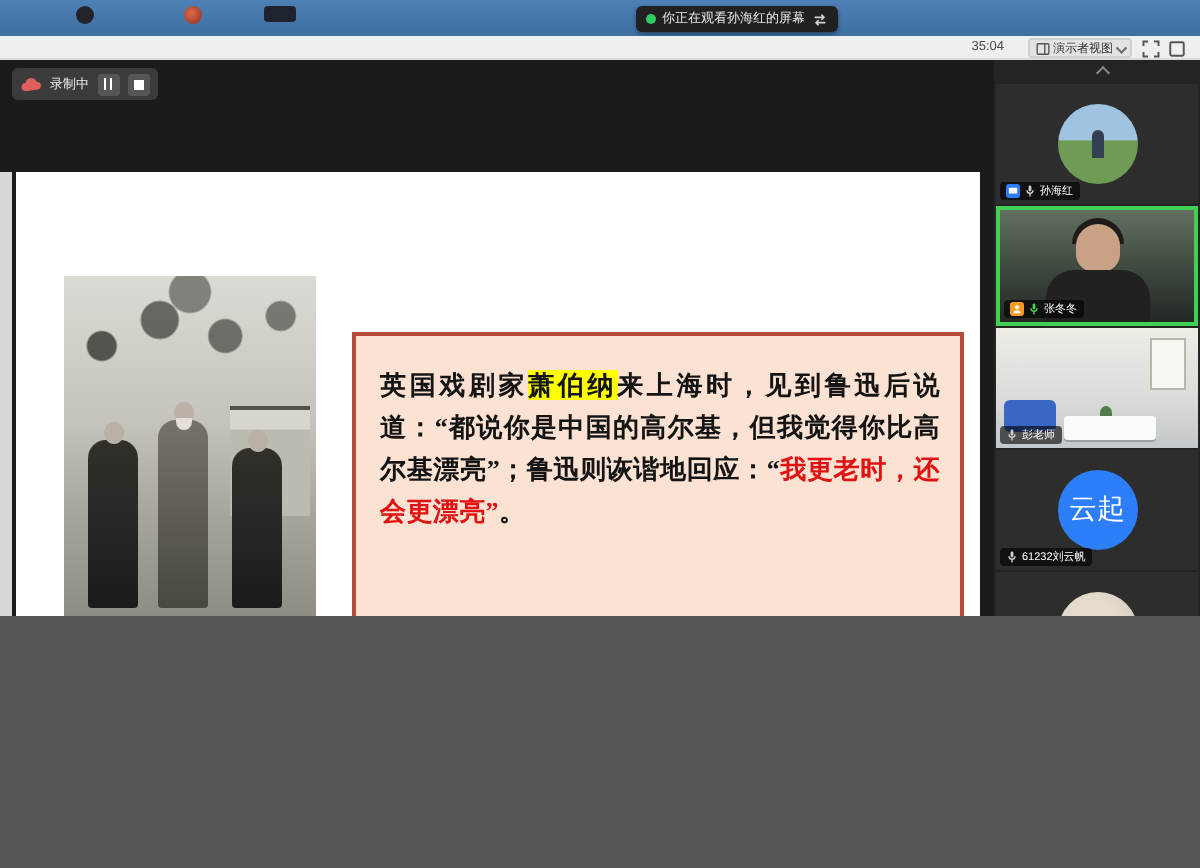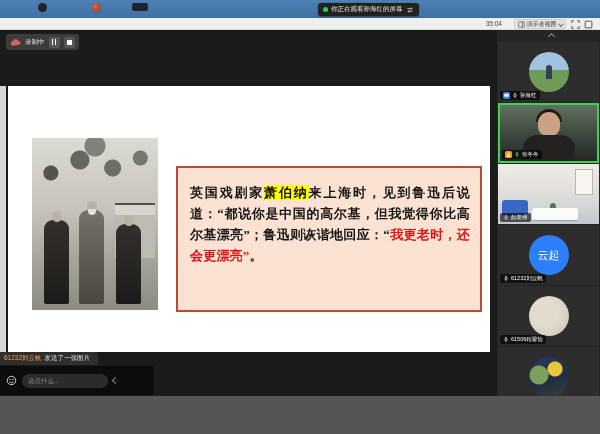--- a/index.html
+++ b/index.html
@@ -1,18 +1,18 @@
 <!DOCTYPE html>
 <html><head>
 <meta charset="utf-8">
 <style>
   * { margin:0; padding:0; box-sizing:border-box; }
   html,body { background:#555; }
   body { font-family:"Liberation Sans", sans-serif; }
-  .screen { position:relative; width:600px; height:396px; overflow:hidden; background:#1b1b1b; margin:0 auto; }
+  .screen { position:relative; width:600px; height:308px; overflow:hidden; background:#1b1b1b; margin:0 auto; }
 
   
   .desktop { position:absolute; left:0; top:0; width:600px; height:18px;
     background:linear-gradient(180deg,#4d80b4 0%,#3f6fa3 100%); }
   .tb-icon { position:absolute; top:3px; border-radius:50%; background:#23232b; }
   .tb-icon.i1 { left:38px; width:9px; height:9px; }
   .tb-icon.i2 { left:92px; width:9px; height:9px; background:radial-gradient(circle at 40% 40%,#e06a4a,#8a2d1c); }
   .tb-icon.i3 { left:132px; width:16px; height:8px; border-radius:2px; background:#1d2430; }
   .share-banner { position:absolute; left:318px; top:3px; height:13px; padding:0 5px;
     background:#212121; border-radius:3px; display:flex; align-items:center; gap:3px;
@@ -102,21 +102,21 @@
   .sb-chev-down { position:absolute; left:50%; bottom:2px; transform:translateX(-50%) rotate(45deg); z-index:5; }
   .tiles { position:absolute; left:1px; top:12px; width:101px; }
   .tile { position:relative; width:101px; height:60px; margin-bottom:1px; background:#2d2d2d; overflow:hidden; }
   .tile.active { border:2px solid #41d052; }
   .avatar { position:absolute; left:50%; top:50%; transform:translate(-50%,-50%);
     width:40px; height:40px; border-radius:50%; overflow:hidden; }
   .av-field { background:linear-gradient(180deg,#9fc3e0 0 45%, #6f9b55 46% 100%); }
   .av-field::after { content:""; position:absolute; left:17px; top:13px; width:6px; height:14px;
     background:#324052; border-radius:3px 3px 0 0; }
   .av-blue { background:#2d7ff9; display:flex; align-items:center; justify-content:center; }
-  .av-blue span { color:#fff; font-size:11px; }
+  .av-blue span { color:#fff; font-size:14px; }
   .av-beige { background:radial-gradient(circle at 40% 40%, #e3dccd 0 40%, #c9c0ae 100%); }
   .av-starry { background:
       radial-gradient(circle at 65% 30%, #e8c83a 0 7px, transparent 8px),
       radial-gradient(circle at 25% 45%, #7ba05c 0 9px, transparent 10px),
       linear-gradient(160deg,#2b3a5e 0%,#1f2c46 55%,#3a4430 100%); }
   .vid2 { position:absolute; inset:0; background:linear-gradient(180deg,#61705f 0%,#39433a 60%,#232823 100%); }
   .vid2 .head { position:absolute; left:50%; top:7px; transform:translateX(-50%);
     width:22px; height:24px; border-radius:11px 11px 9px 9px; background:#c9a184; }
   .vid2 .hair { position:absolute; left:50%; top:4px; transform:translateX(-50%);
     width:26px; height:13px; border-radius:13px 13px 0 0; background:#1f1b18; }

